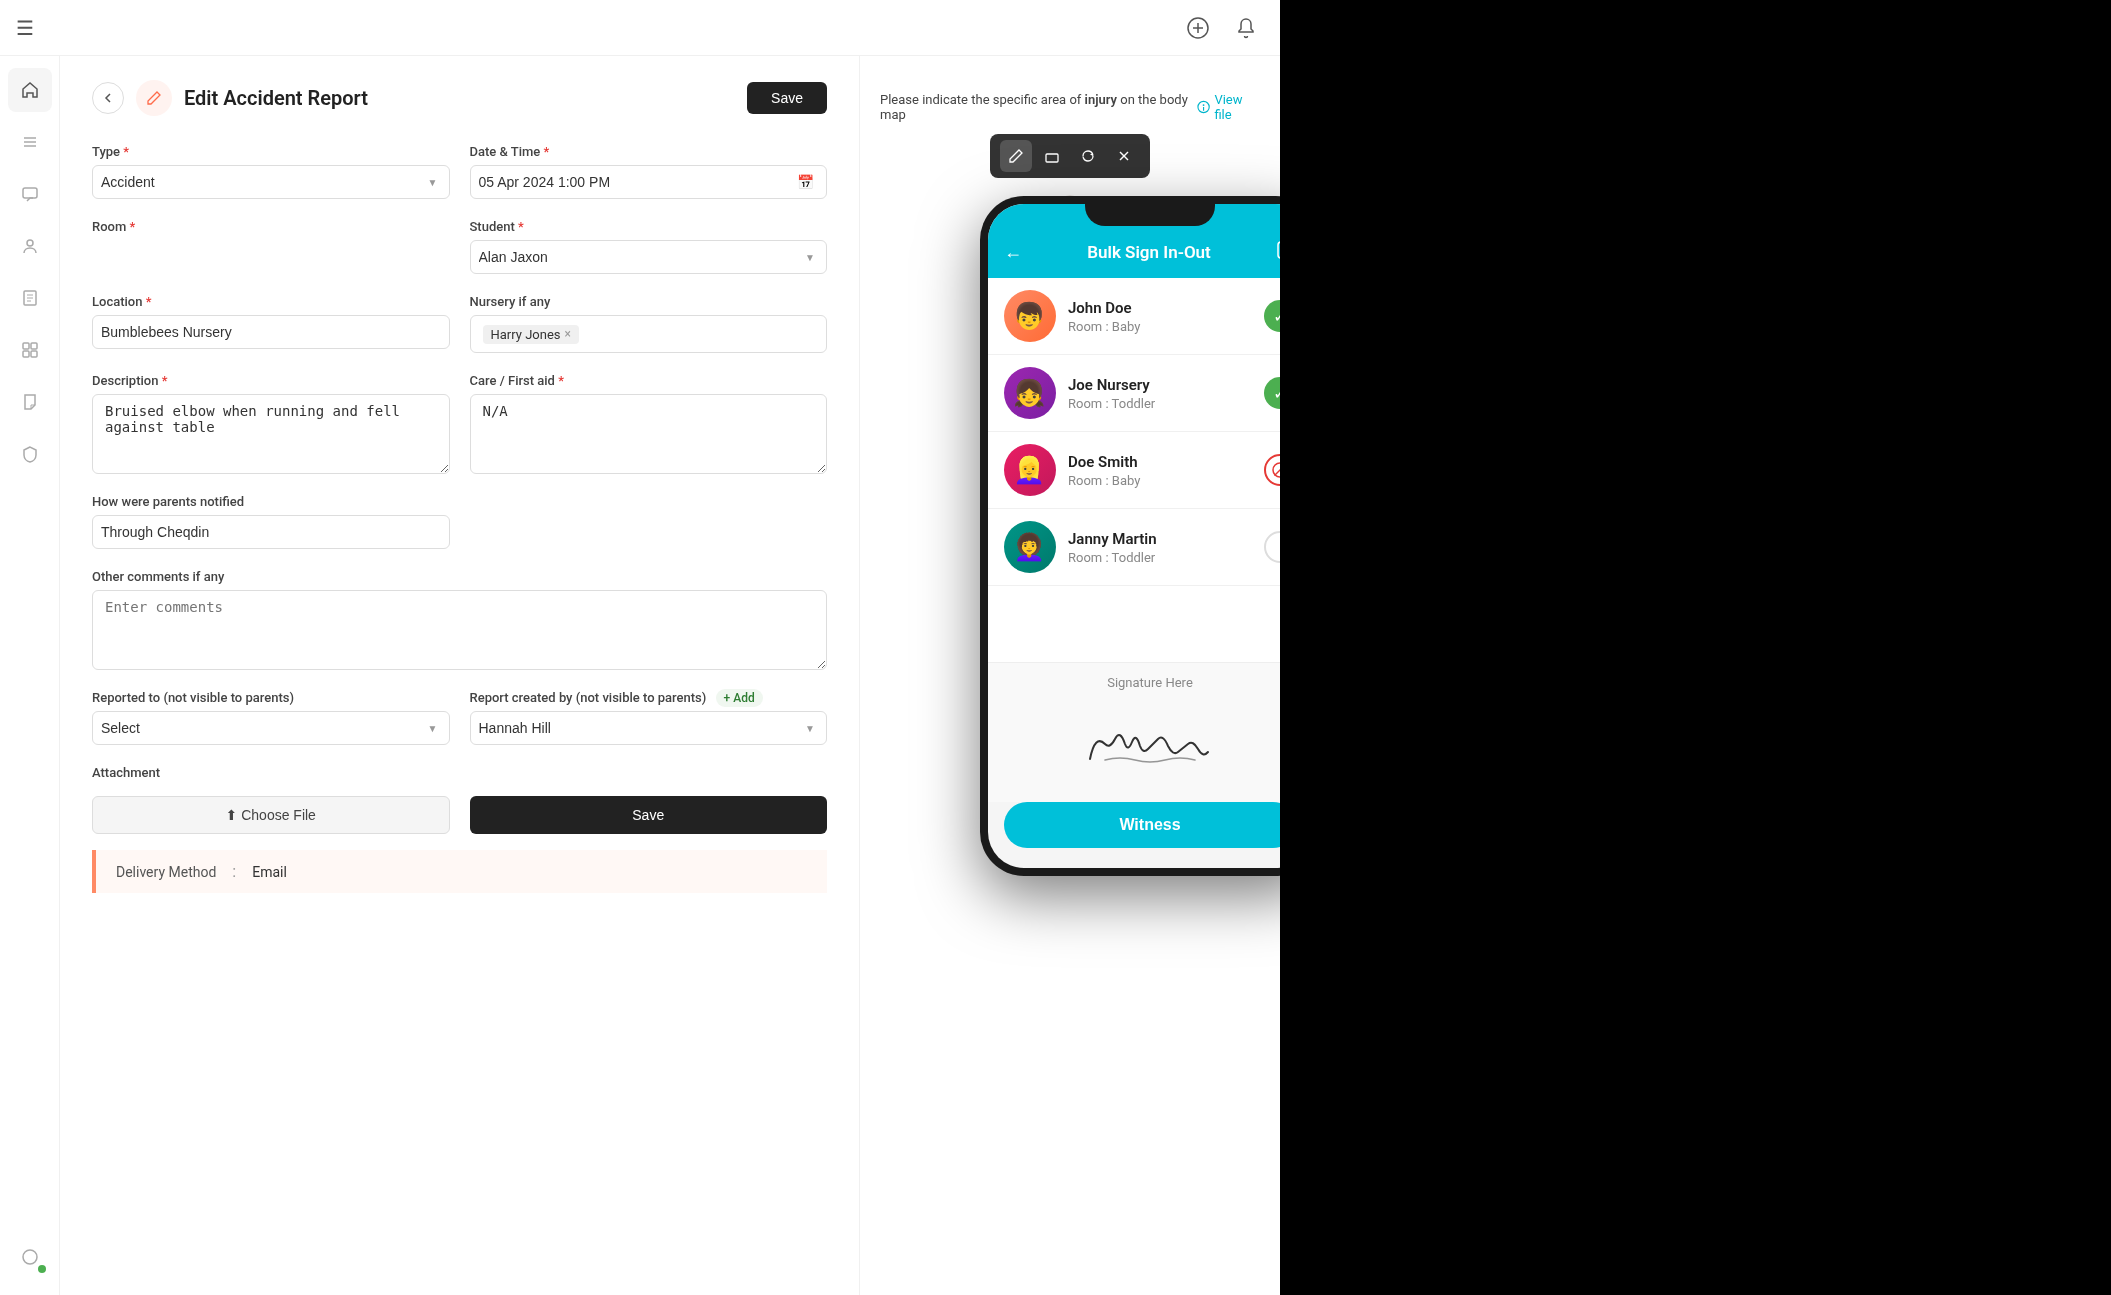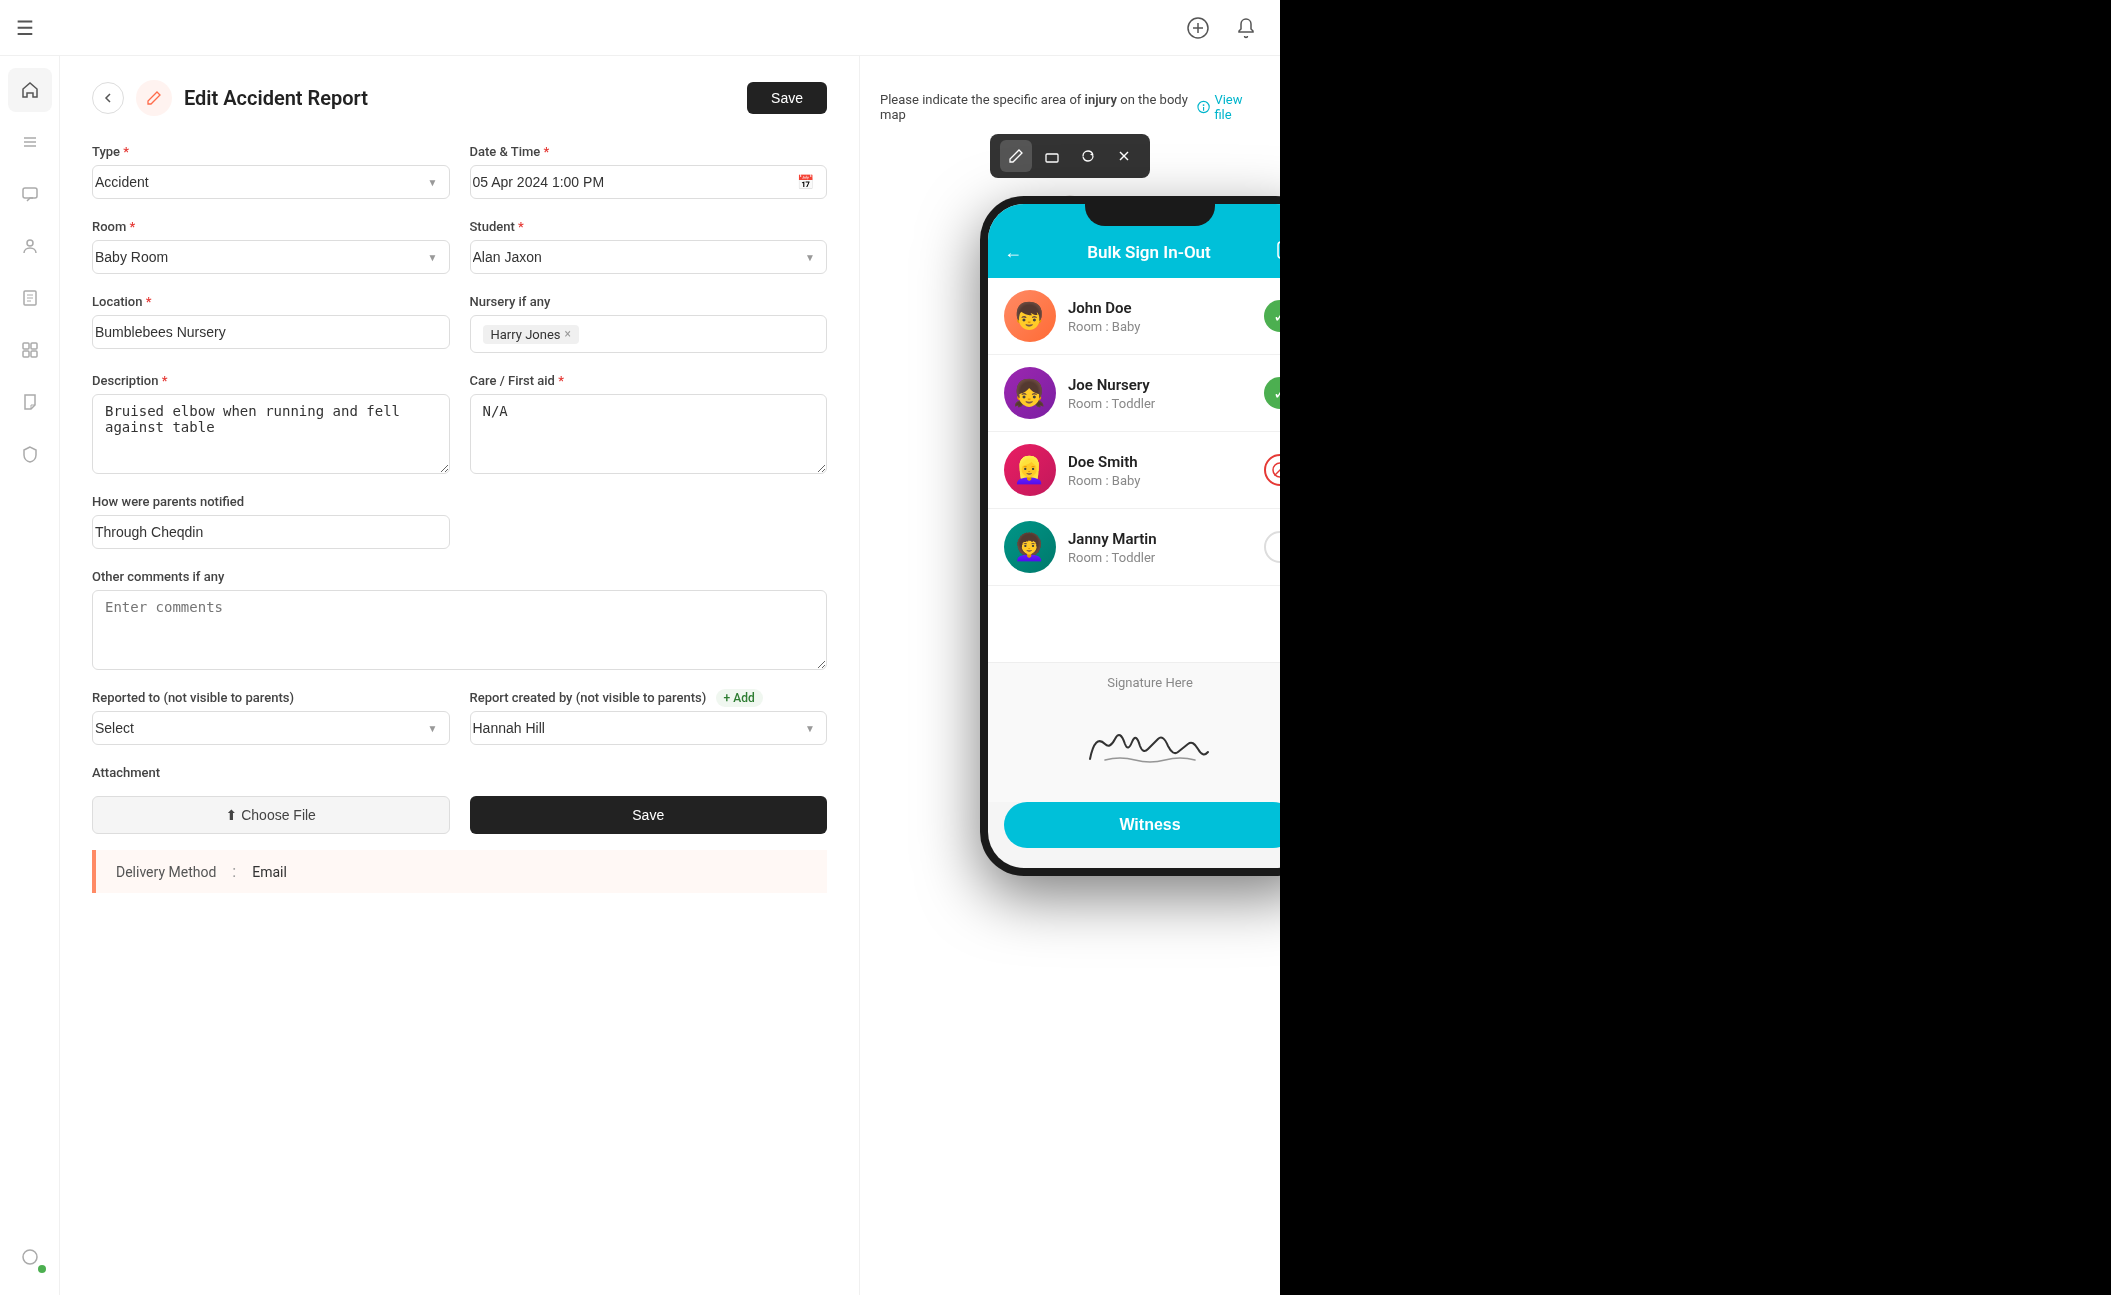--- a/index.html
+++ b/index.html
@@ -222,21 +222,21 @@
       font-weight: 500;
     }
 
     .form-label .required {
       color: #e53935;
     }
 
     .form-select, .form-input {
       border: 1px solid #ddd;
       border-radius: 6px;
-      padding: 8px 2px;
+      padding: 8px 8px;
       font-size: 14px;
       color: #333;
       background: #fff;
       width: 100%;
       appearance: none;
       -webkit-appearance: none;
     }
 
     .form-select-wrapper {
       position: relative;
@@ -771,25 +771,20 @@
               <span class="calendar-icon">📅</span>
             </div>
           </div>
         </div>
 
         <div class="form-row">
           <div class="form-group">
             <label class="form-label">
               <span>Room</span> <span class="required">*</span>
             </label>
-            <div class="form-select-wrapper">
-              <select class="form-select">
-                <option value="Baby Room">Baby Room</option>
-              </select>
-            </div>
           </div>
           <div class="form-group">
             <label class="form-label">
               <span>Student</span> <span class="required">*</span>
             </label>
             <div class="form-select-wrapper">
               <select class="form-select">
                 <option value="Alan Jaxon">Alan Jaxon</option>
               </select>
             </div>

